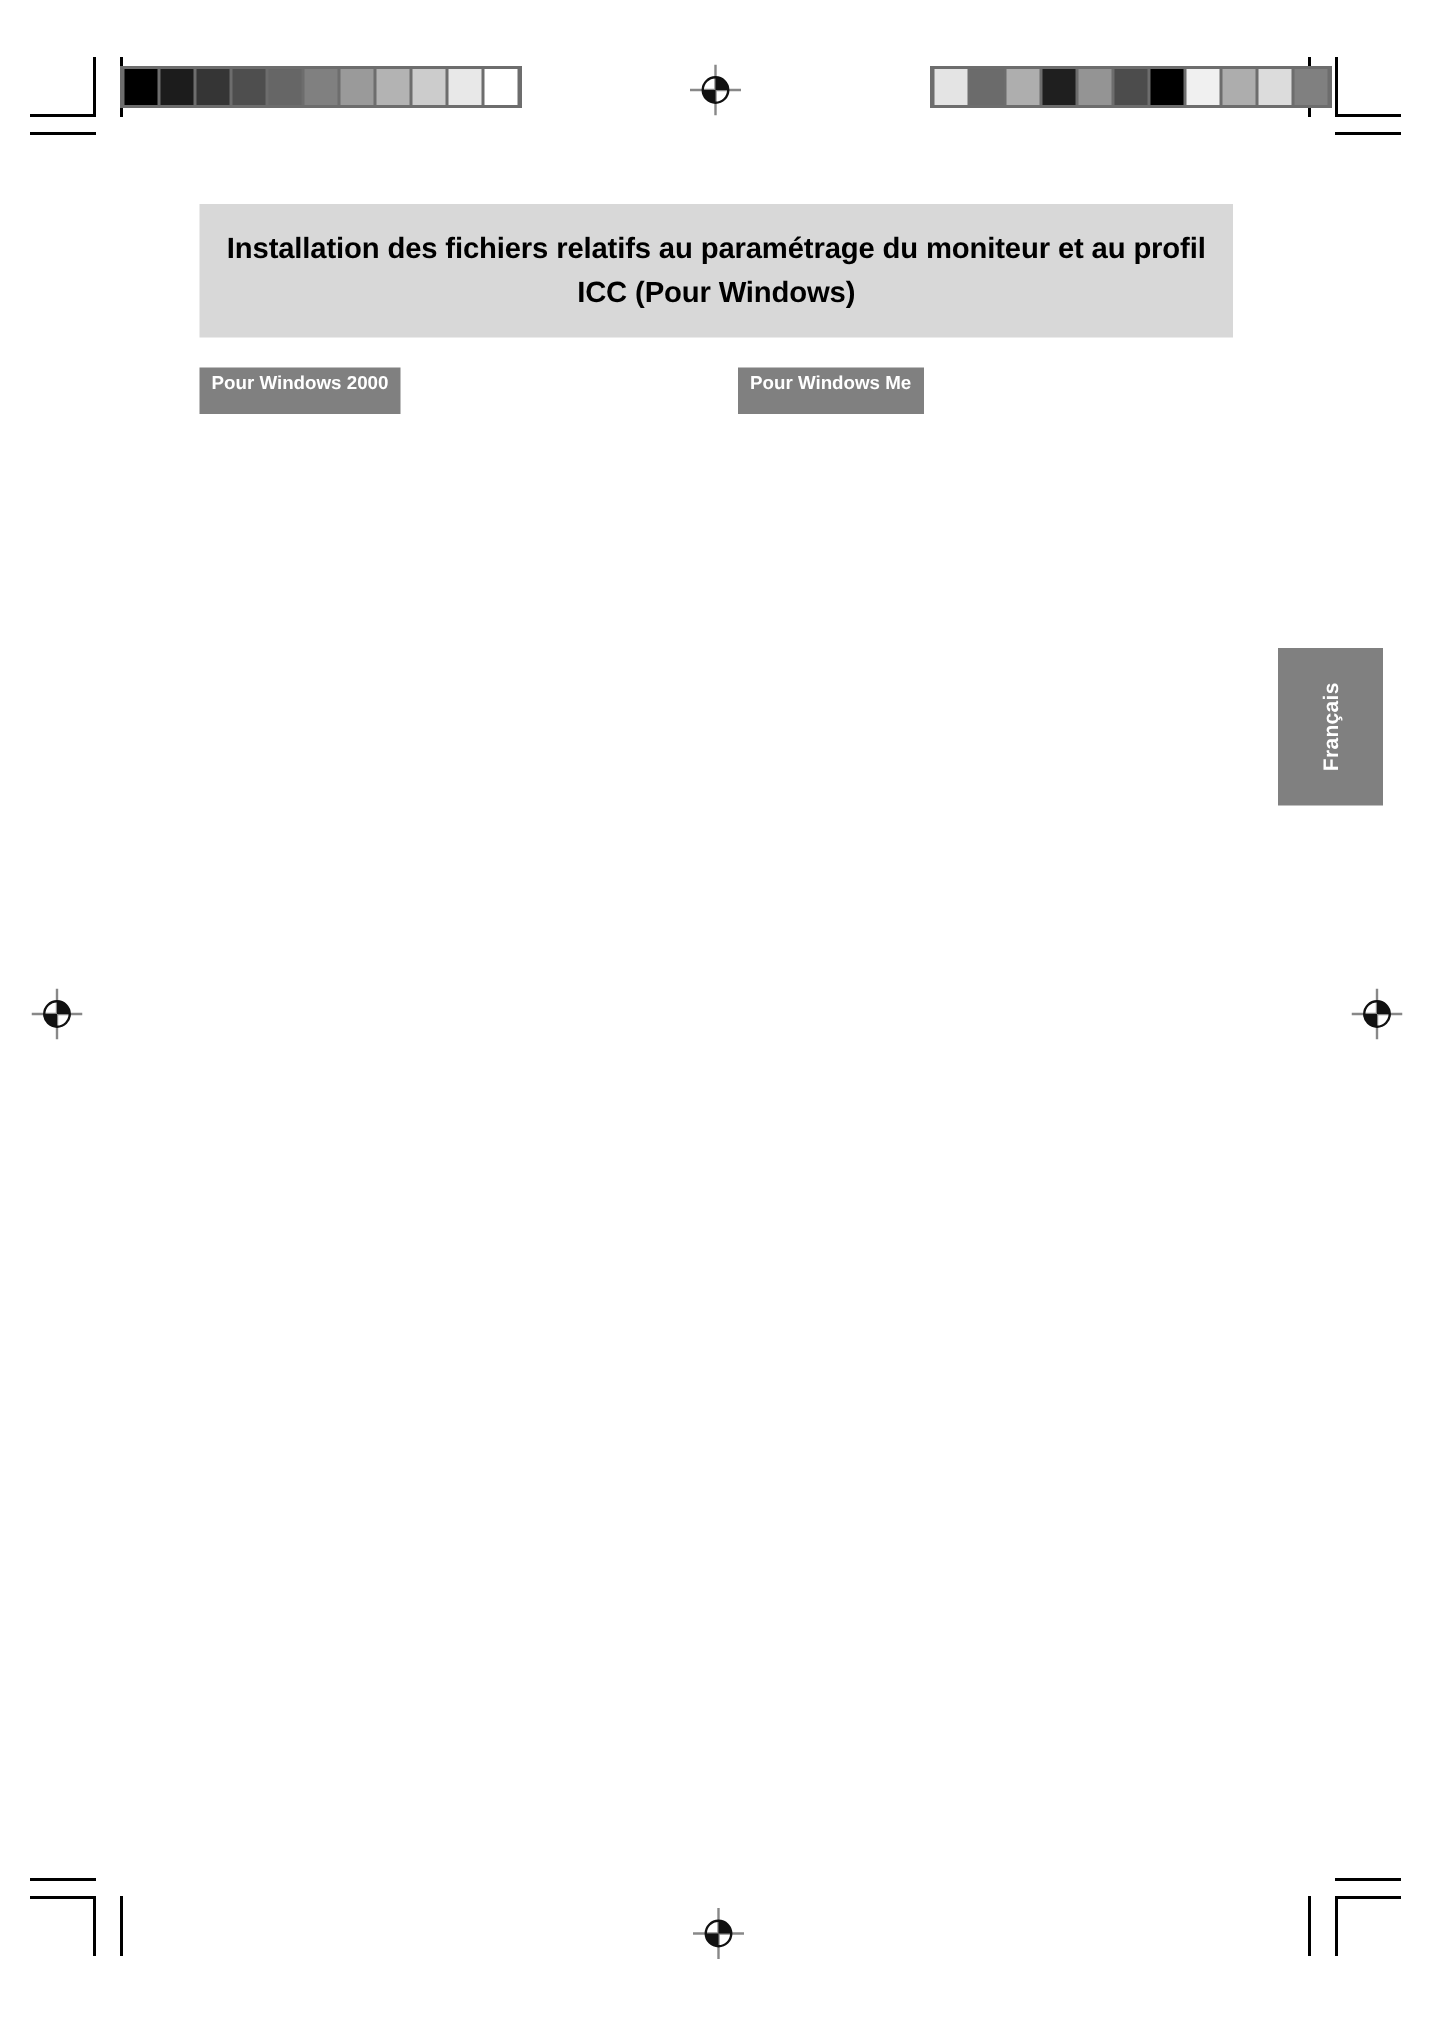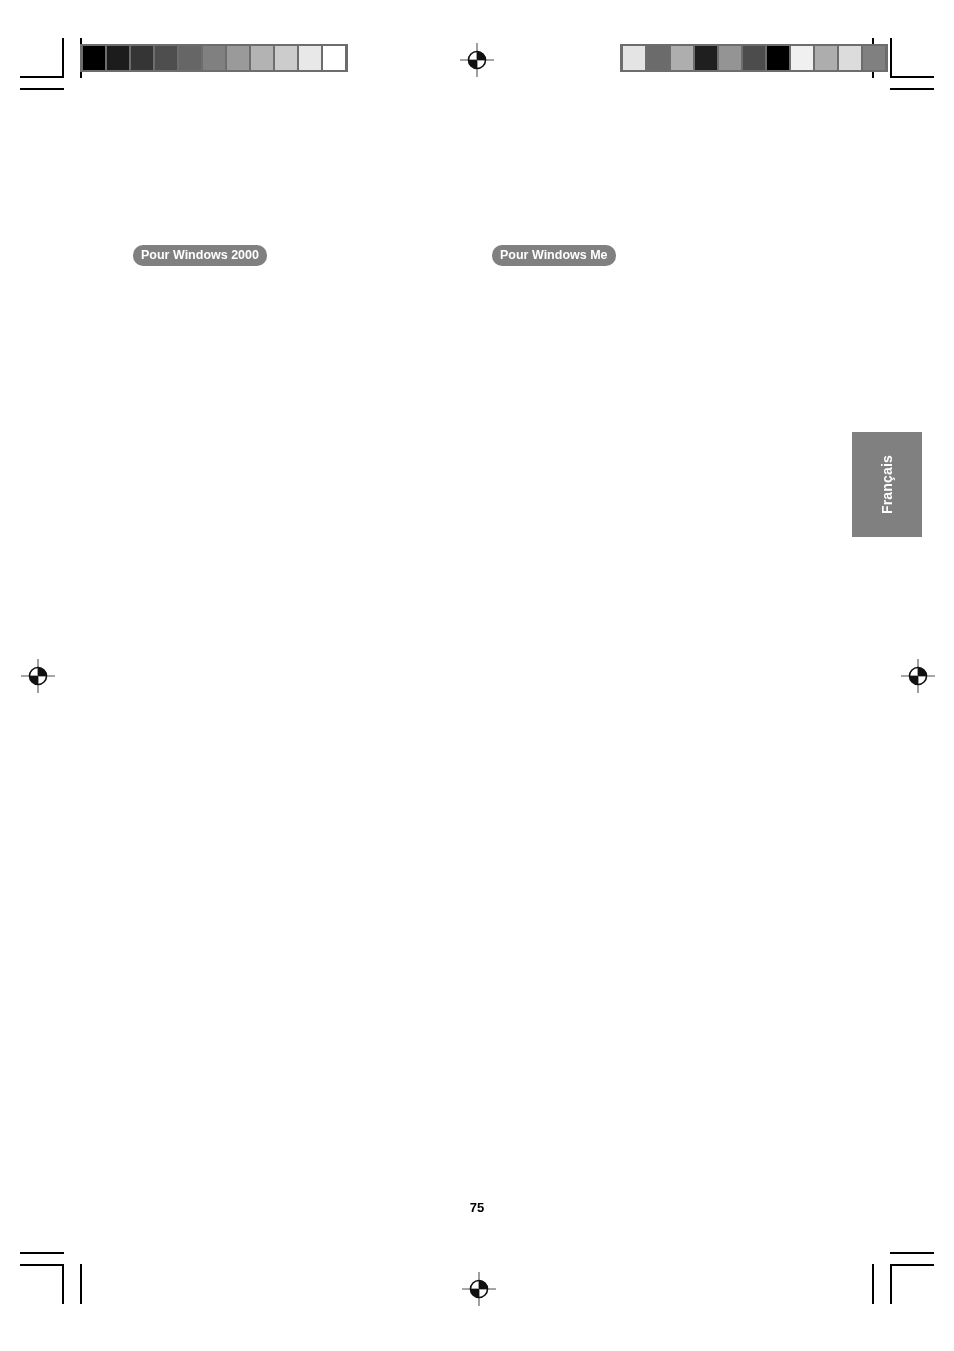--- a/index.html
+++ b/index.html
@@ -78,26 +78,25 @@
     letter-spacing: -0.1px;
   }
 
   
   .section-badge {
     position: absolute;
     background: #808080;
     color: #ffffff;
     font-size: 12.5px;
     font-weight: bold;
-    height: 21px;
+    height: 31px;
     line-height: 21px;
     padding: 0 8px;
     box-sizing: border-box;
     white-space: nowrap;
-    border-radius: 10px;
   }
   #badge-win2000 { left: 133px; top: 245px; }
   #badge-winme  { left: 492px; top: 245px; }
 
   
   #content-area {
     position: absolute;
     left: 133px;
     top: 276px;
     width: 689px;
@@ -237,26 +236,28 @@
   <div class="reg-mark" style="left:462px; top:1272px;">
     <svg width="34" height="34" viewBox="0 0 34 34">
       <line x1="17" y1="0" x2="17" y2="34" stroke="#888888" stroke-width="1.6"></line>
       <line x1="0" y1="17" x2="34" y2="17" stroke="#888888" stroke-width="1.6"></line>
       <circle cx="17" cy="17" r="8.5" fill="none" stroke="#111111" stroke-width="1.6"></circle>
       <path d="M17 17 L17 8.5 A8.5 8.5 0 0 1 25.5 17 Z" fill="#111111"></path>
       <path d="M17 17 L17 25.5 A8.5 8.5 0 0 1 8.5 17 Z" fill="#111111"></path>
     </svg>
   </div>
 
+  <div id="title-block">
+    <div id="title-text">Installation des fichiers relatifs au paramétrage du moniteur et au profil ICC (Pour Windows)</div>
+  </div>
 
   <div class="section-badge" id="badge-win2000">Pour Windows 2000</div>
 
   <div class="section-badge" id="badge-winme">Pour Windows Me</div>
 
   <div id="content-area"></div>
 
   <div id="lang-tab">
     <div id="lang-tab-label">Français</div>
   </div>
 
-  <div id="page-number">75</div>
 
 </div>
 
 </body></html>

